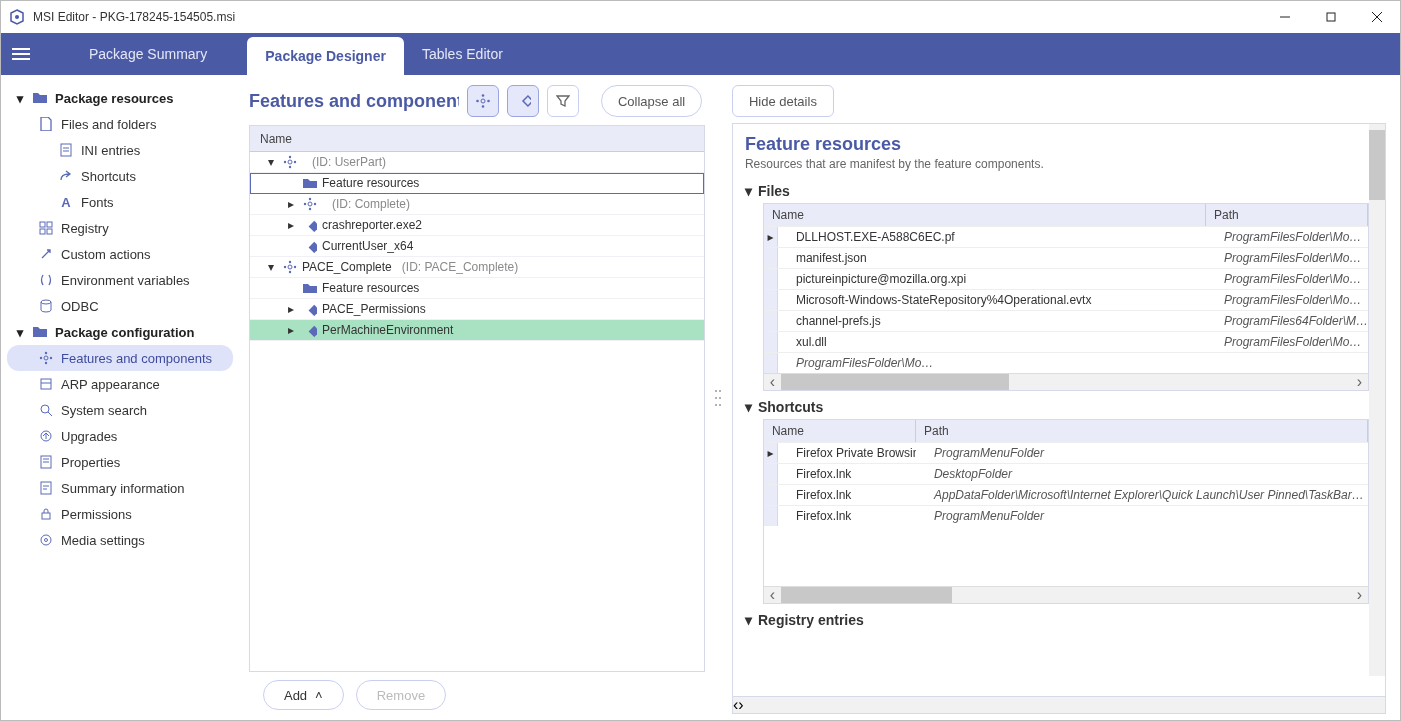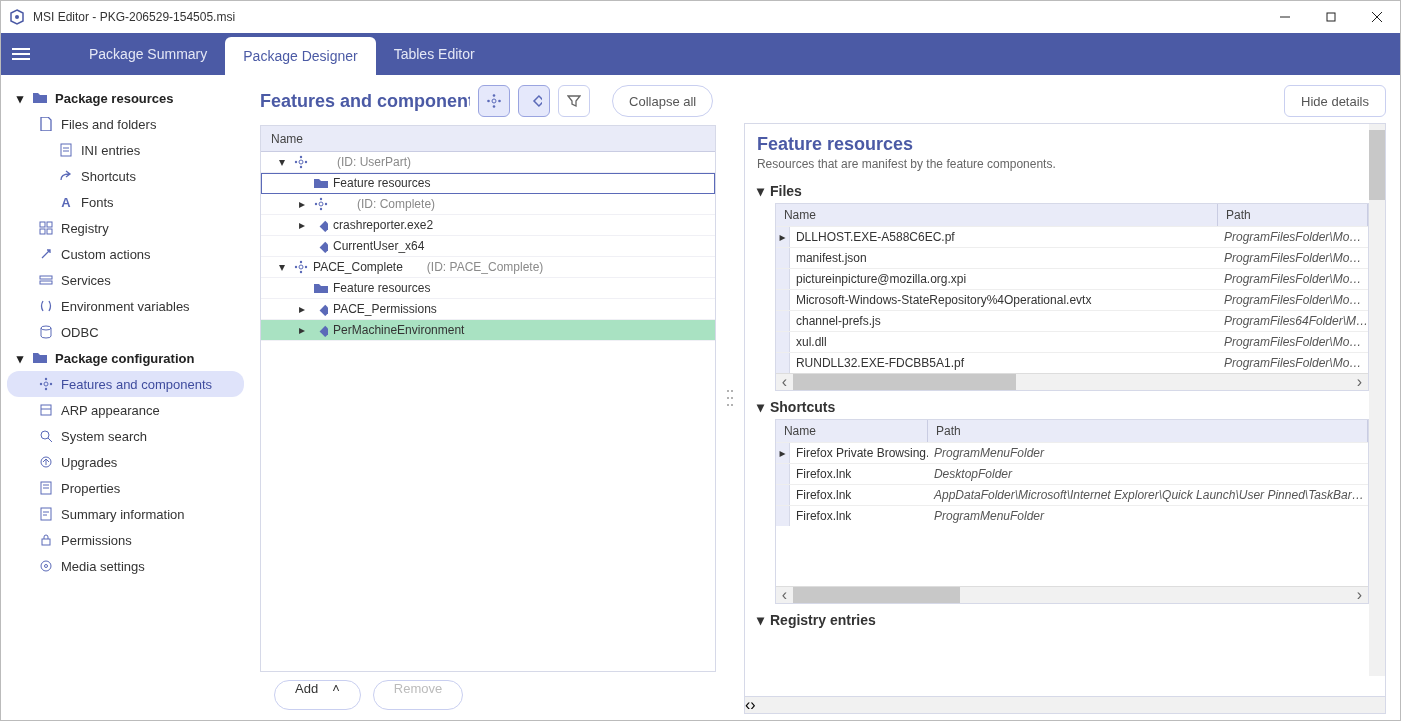--- a/index.html
+++ b/index.html
@@ -7,21 +7,21 @@
 .titlebar { height: 32px; display: flex; align-items: center; padding: 0 0 0 8px; background: #fff; }
 .titlebar .app-icon { width: 16px; height: 16px; margin-right: 8px; }
 .titlebar .title { font-size: 12px; color: #333; flex: 1; }
 .winbtns { display: flex; height: 32px; }
 .winbtn { width: 46px; display: flex; align-items: center; justify-content: center; color: #222; }
 .winbtn svg { width: 10px; height: 10px; }
 .menubar { height: 42px; background: #4b5aa5; display: flex; align-items: stretch; }
 .hamburger { width: 40px; display: flex; align-items: center; justify-content: center; }
 .hamburger svg { width: 18px; height: 14px; stroke: #fff; }
 .tab-btn { display: flex; align-items: center; padding: 0 18px; color: #e4e7f5; font-size: 14px; cursor: pointer; }
-.tab-btn.active { background: #fff; color: #4b5aa5; font-weight: 400; border-radius: 6px 6px 0 0; margin-top: 4px; }
+.tab-btn.active { background: #fff; color: #4b5aa5; font-weight: 700; border-radius: 6px 6px 0 0; margin-top: 4px; margin-left: 22px; }
 .content { flex: 1; display: flex; background: #fff; overflow: hidden; }
 
 .sidebar { width: 250px; padding: 10px 6px; overflow: auto; }
 .tree-node { display: flex; align-items: center; height: 26px; padding-left: 8px; font-size: 13px; color: #333; border-radius: 12px; cursor: pointer; gap: 6px; }
 .tree-node.section { font-weight: 600; color: #222; }
 .tree-node.selected { background: #dfe3fa; color: #3f4c9e; }
 .tree-node .chev { width: 10px; display: flex; justify-content: center; }
 .tree-node .ticon { width: 18px; display: flex; justify-content: center; }
 .sidebar .ind1 { padding-left: 30px; }
 .sidebar .ind2 { padding-left: 50px; }
@@ -33,43 +33,43 @@
 .icon-btn { width: 32px; height: 32px; border: 1px solid #c9cff0; border-radius: 6px; display: flex; align-items: center; justify-content: center; }
 .icon-btn.active { background: #e5e8fb; border-color: #9aa4e0; }
 .text-btn { height: 32px; padding: 0 16px; border: 1px solid #c9cff0; border-radius: 16px; background: #fff; font-size: 13px; color: #555; display: flex; align-items: center; cursor: pointer; }
 .grid-wrap { flex: 1; border: 1px solid #d6d9e8; display: flex; flex-direction: column; }
 .grid-head { height: 26px; background: #e9ebf8; border-bottom: 1px solid #c9cce2; display: flex; align-items: center; padding-left: 10px; font-size: 12px; color: #444; }
 .grid-body { flex: 1; overflow: auto; background: #fff; }
 .grow { height: 21px; display: flex; align-items: center; font-size: 12px; color: #333; border-bottom: 1px solid #f0f0f5; padding-left: 4px; gap: 4px; }
 .grow .chev { width: 14px; display: flex; justify-content: center; }
 .grow.selected { background: #fff; outline: 1px solid #5b6ab8; outline-offset: -1px; }
 .grow.hl { background: #a9e2c2; }
-.grow .idtext { color: #8a8a8a; margin-left: 20px; }
+.grow .idtext { color: #8a8a8a; margin-left: 6px; }
 .gicon { width: 16px; display: flex; justify-content: center; }
 .mid-foot { display: flex; gap: 12px; padding: 8px 14px 0 14px; }
-.pill-btn { height: 30px; border: 1px solid #c9cff0; border-radius: 16px; padding: 0 20px; background: #fff; font-size: 13px; color: #333; display: flex; align-items: flex-start; gap: 14px; }
+.pill-btn { height: 30px; border: 1px solid #c9cff0; border-radius: 16px; padding: 0 20px; background: #fff; font-size: 13px; color: #333; display: flex; align-items: center; gap: 8px; }
 .pill-btn.disabled { color: #bbb; }
 
 .separator { width: 20px; display: flex; align-items: center; justify-content: center; color: #c0c0c0; }
 .right { flex: 1; display: flex; flex-direction: column; padding: 10px 14px 6px 4px; position: relative; }
-.right-top { display: flex; justify-content: flex-end; margin-bottom: 6px; }
+.right-top { display: flex; justify-content: flex-start; margin-bottom: 6px; }
 .right-body { flex: 1; border: 1px solid #d6d9e8; overflow: auto; padding: 10px 8px 0 12px; position: relative; }
 .rb-scroll-v { position: absolute; top: 0; right: 0; width: 16px; height: calc(100% - 20px); background: #f1f1f1; }
 .rb-scroll-v .thumb { width: 100%; height: 70px; background: #c8c8c8; position: absolute; top: 6px; }
 .rtitle { font-size: 18px; font-weight: 600; color: #4b5aa5; }
 .rsub { font-size: 12px; color: #666; margin: 2px 0 12px 0; }
 .rsection { margin-bottom: 8px; }
 .rsection-head { display: flex; align-items: center; gap: 6px; font-size: 14px; font-weight: 600; color: #333; margin-bottom: 4px; }
 .rgrid { border: 1px solid #d6d9e8; margin-left: 18px; margin-right: 8px; }
 .rgrid .rhead { display: flex; height: 22px; background: #e9ebf8; font-size: 12px; color: #444; align-items: stretch; }
 .rgrid .rhead .rcell { border-right: 1px solid #c9cce2; padding-left: 8px; display: flex; align-items: center; }
 .rrow { display: flex; height: 21px; font-size: 12px; color: #333; border-top: 1px solid #eee; align-items: center; }
 .rrow.first { background: #fff; }
 .rrow .handle { width: 14px; height: 100%; background: #e9ebf8; border-right: 1px solid #d6d9e8; display: flex; align-items: center; justify-content: center; }
-.rrow .rcell { padding-left: 6px; white-space: nowrap; overflow: hidden; }
+.rrow .rcell { padding-left: 18px; white-space: nowrap; overflow: hidden; }
 .rrow .rcell.path { font-style: italic; color: #555; }
 .rgrid.files .rcell.name { width: 428px; }
 .rgrid.files .rhead .rcell.name { width: 442px; }
 .rgrid.files .rcell.path { flex: 1; }
 .rgrid.sc .rcell.name { width: 138px; }
 .rgrid.sc .rhead .rcell.name { width: 152px; }
 .rgrid.sc .rcell.path { flex: 1; }
 .rgrid .filler { height: 60px; }
 .hscroll { height: 17px; background: #f1f1f1; border-top: 1px solid #ddd; display: flex; align-items: center; }
 .hscroll .arrow { width: 17px; height: 17px; display: flex; align-items: center; justify-content: center; color: #666; }
@@ -81,21 +81,21 @@
 </head>
 <body>
 
 <div class="titlebar">
   <span class="app-icon">
     <svg viewBox="0 0 16 16">
         <path d="M8 1 L14 4 L14 12 L8 15 L2 12 L2 4 Z" fill="none" stroke="#4b5aa5" stroke-width="1.5"></path>
         <circle cx="8" cy="8" r="2" fill="#4b5aa5"></circle>
       </svg>
   </span>
-  <span class="title">MSI Editor - PKG-206529-154505.msi</span>
+  <span class="title">MSI Editor - PKG-178245-154505.msi</span>
   <div class="winbtns">
     <div class="winbtn">
         <svg viewBox="0 0 10 10">
           <line x1="0" y1="5" x2="10" y2="5" stroke="#222" stroke-width="1"></line>
         </svg>
       </div>
     <div class="winbtn">
         <svg viewBox="0 0 10 10">
           <rect x="1" y="1" width="8" height="8" fill="none" stroke="#222" stroke-width="1"></rect>
         </svg>
@@ -182,29 +182,20 @@
       <span class="ticon">
           <svg width="14" height="14">
             <path d="M3 11 L11 3 M8 3h3v3" fill="none" stroke="#5b6ab8" stroke-width="1.3"></path>
           </svg>
         </span>
       <span>Custom actions</span>
     </div>
     <div class="tree-node ind1">
       <span class="ticon">
           <svg width="14" height="14">
-            <rect x="1" y="3" width="12" height="3" fill="none" stroke="#5b6ab8"></rect>
-            <rect x="1" y="8" width="12" height="3" fill="none" stroke="#5b6ab8"></rect>
-          </svg>
-        </span>
-      <span>Services</span>
-    </div>
-    <div class="tree-node ind1">
-      <span class="ticon">
-          <svg width="14" height="14">
             <path d="M4 2 Q1 7 4 12 M10 2 Q13 7 10 12" fill="none" stroke="#5b6ab8" stroke-width="1.3"></path>
           </svg>
         </span>
       <span>Environment variables</span>
     </div>
     <div class="tree-node ind1">
       <span class="ticon">
           <svg width="14" height="14">
             <ellipse cx="7" cy="3" rx="5" ry="2" fill="none" stroke="#5b6ab8"></ellipse>
             <path d="M2 3v8a5 2 0 0 0 10 0V3" fill="none" stroke="#5b6ab8"></path>
@@ -505,21 +496,20 @@
                 <div class="rcell name">channel-prefs.js</div>
                 <div class="rcell path">ProgramFiles64Folder\M…</div>
               </div>
               <div class="rrow">
                 <div class="handle"></div>
                 <div class="rcell name">xul.dll</div>
                 <div class="rcell path">ProgramFilesFolder\Mo…</div>
               </div>
               <div class="rrow">
                 <div class="handle"></div>
-                <div class="rcell name">RUNDLL32.EXE-FDCBB5A1.pf</div>
                 <div class="rcell path">ProgramFilesFolder\Mo…</div>
               </div>
             </div>
           <div class="hscroll">
             <div class="arrow">‹</div>
             <div class="track">
                 <div class="thumb" style="width:40%"></div>
               </div>
             <div class="arrow">›</div>
           </div>

